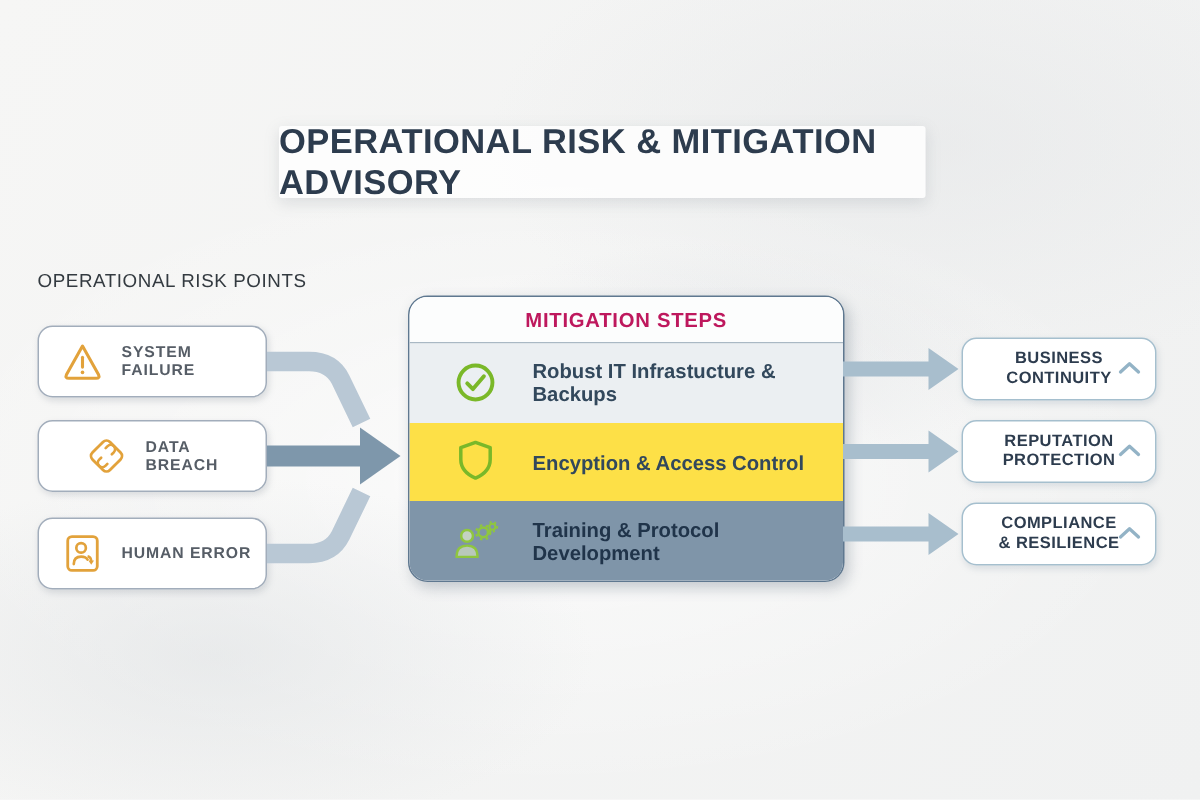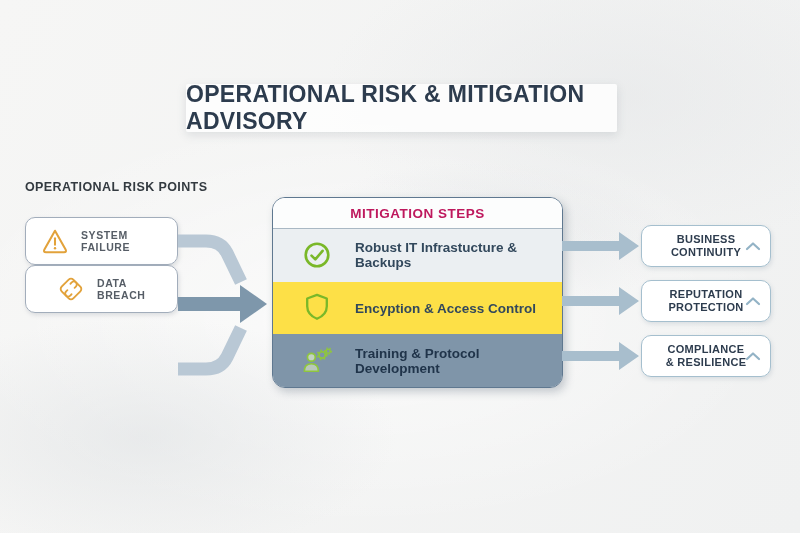--- a/index.html
+++ b/index.html
@@ -22,32 +22,32 @@
     background:rgba(253,253,253,.92); border-radius:2px;
     box-shadow:0 3px 10px rgba(120,130,140,.20);
     display:flex; align-items:center; justify-content:center;
   }
   .title-card h1 {
     font-size:23px; font-weight:700; color:#2d3c4e; letter-spacing:.3px;
   }
 
   .left-heading {
     position:absolute; left:25px; top:180px;
-    font-size:12.5px; font-weight:700; color:#333a40; letter-spacing:.4px;
+    font-size:12.5px; font-weight:400; color:#333a40; letter-spacing:.4px;
   }
 
   .risk-box {
     position:absolute; left:25px; width:153px; height:48px;
     background:rgba(255,255,255,.96);
     border:1px solid #a2adbb; border-radius:10px;
     box-shadow:1px 2px 4px rgba(130,140,150,.25);
     display:flex; align-items:center; padding-left:13px; gap:10px;
   }
   .risk-box.r1 { top:217px; }
-  .risk-box.r2 { top:265px;padding-left:29px; }
+  .risk-box.r2 { top:280px;padding-left:29px; }
   .risk-box.r3 { top:345px; }
   .risk-box .lbl {
     font-size:10.5px; font-weight:700; color:#565d66; letter-spacing:.6px;
   }
   .icon-wrap { width:32px; height:32px; display:flex; align-items:center; justify-content:center; flex:0 0 auto; }
 
   .merge-arrow { position:absolute; left:177px; top:220px; }
 
   .panel {
     position:absolute; left:272px; top:197px; width:291px; height:191px;
@@ -117,20 +117,32 @@
     <span class="icon-wrap">
       <svg width="30" height="30" viewBox="0 0 32 32">
         <rect x="7.2" y="7.2" width="17.6" height="17.6" rx="3.5" fill="none" stroke="#e2a23b" stroke-width="2" transform="rotate(45 16 16)"></rect>
         <path d="M12.2 17.2 l-1.4 1.4 a3.1 3.1 0 0 0 4.4 4.4 l1.4 -1.4" fill="none" stroke="#e2a23b" stroke-width="1.9" stroke-linecap="round"></path>
         <path d="M19.8 14.8 l1.4 -1.4 a3.1 3.1 0 0 0 -4.4 -4.4 l-1.4 1.4" fill="none" stroke="#e2a23b" stroke-width="1.9" stroke-linecap="round"></path>
       </svg>
     </span>
     <span class="lbl">DATA BREACH</span>
   </div>
 
+  <div class="risk-box r3">
+    <span class="icon-wrap">
+      <svg width="30" height="30" viewBox="0 0 32 32">
+        <rect x="5.5" y="4" width="21" height="24" rx="3" fill="none" stroke="#e2a23b" stroke-width="2"></rect>
+        <circle cx="15" cy="12" r="3.4" fill="none" stroke="#e2a23b" stroke-width="1.9"></circle>
+        <path d="M9.8 23.5 q0 -5.3 5.2 -5.3 q3.4 0 4.6 2.2" fill="none" stroke="#e2a23b" stroke-width="1.9" stroke-linecap="round"></path>
+        <path d="M19.6 18 q2.6 .6 2.6 3.6" fill="none" stroke="#e2a23b" stroke-width="1.8"></path>
+        <path d="M20.2 21 l2 3 l2 -3 z" fill="#e2a23b"></path>
+      </svg>
+    </span>
+    <span class="lbl">HUMAN ERROR</span>
+  </div>
 
   <svg class="merge-arrow" width="92" height="160" viewBox="0 0 92 160">
     <path d="M1 21 H29 Q44 21 50 33 L64 62" fill="none" stroke="#b9c8d5" stroke-width="13" stroke-linejoin="round"></path>
     <path d="M1 149 H29 Q44 149 50 137 L64 108" fill="none" stroke="#b9c8d5" stroke-width="13" stroke-linejoin="round"></path>
     <rect x="1" y="77" width="64" height="14" fill="#7e97ab"></rect>
     <polygon points="63,65 90,84 63,103" fill="#7e97ab"></polygon>
   </svg>
 
   <div class="panel">
     <div class="panel-header">

